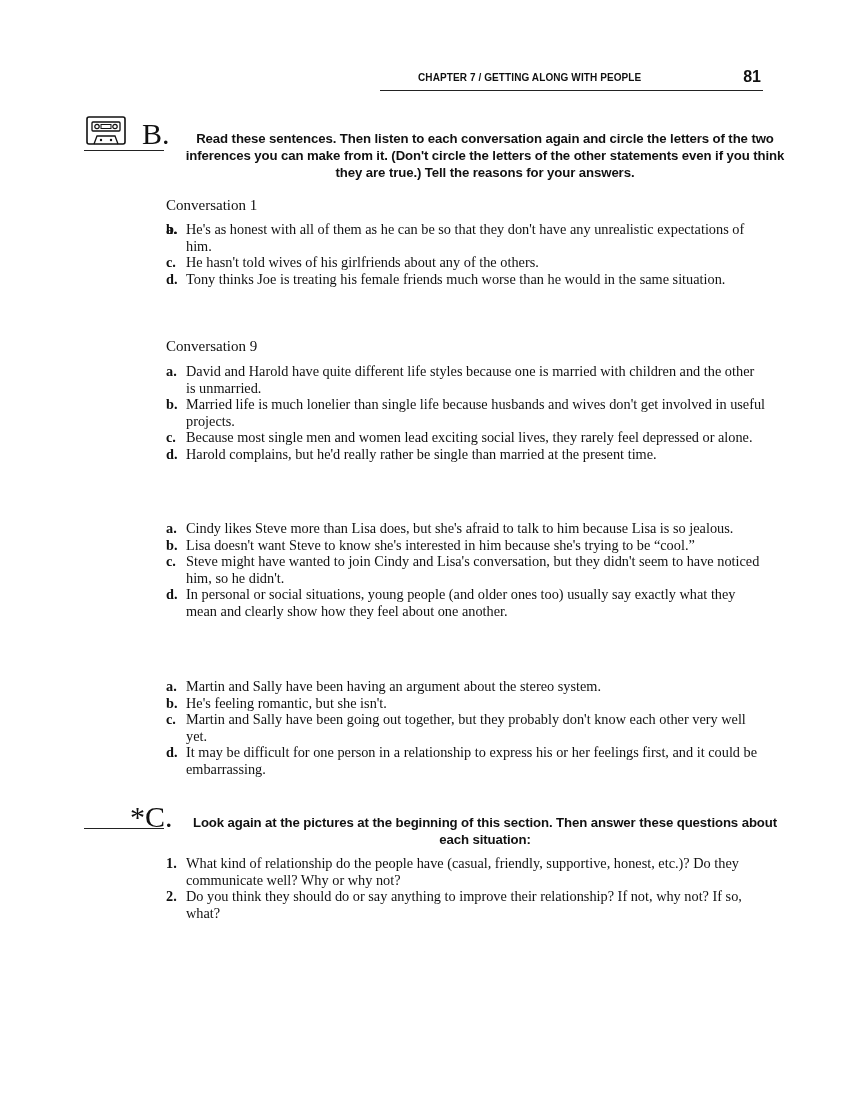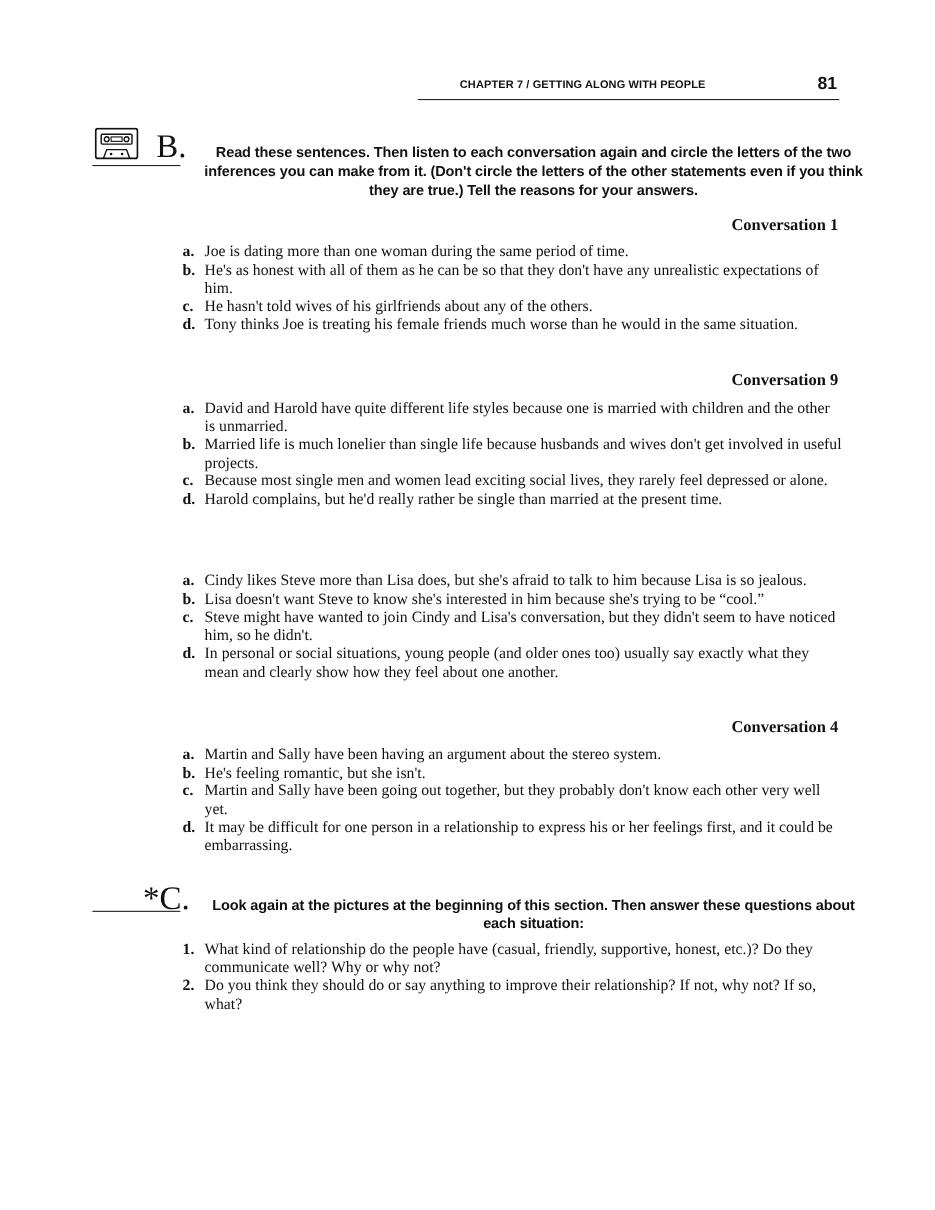--- a/index.html
+++ b/index.html
@@ -18,22 +18,22 @@
     .sec-marker { position: absolute; left: 0; width: 80px; height: 36px; border-bottom: 1.2px solid #222; }
     .sec-letter { position: absolute; font-family: "Liberation Serif", serif; font-size: 30px; line-height: 30px; }
     .instr {
       position: absolute; left: 101px; width: 600px;
       font-family: "Liberation Sans", sans-serif; font-weight: bold; font-size: 13.2px; line-height: 17px;
       letter-spacing: -0.1px;
       text-align: center;
     }
 
     .conv-title {
-      position: absolute; left: 166px; width: 596px; text-align: right;
-      font-family: "Liberation Serif", serif; font-weight: bold; font-size: 15px;
+      position: absolute; left: 166px; width: 596px; text-align: left;
+      font-family: "Liberation Serif", serif; font-weight: normal; font-size: 15px;
     }
     .items { position: absolute; left: 166px; width: 600px; margin: 0; padding: 0; list-style: none; }
     .item {
       position: relative; padding-left: 20px;
       font-family: "Liberation Serif", serif; font-size: 14.3px; line-height: 16.6px;
     }
     .item .lbl { position: absolute; left: 0; top: 0; font-weight: bold; }
 
     .cassette { position: absolute; left: 2px; top: 2px; }
   </style>
@@ -59,42 +59,41 @@
         <circle cx="15" cy="24" r="1.2" fill="#111"></circle>
         <circle cx="25" cy="24" r="1.2" fill="#111"></circle>
       </svg>
       <span class="sec-letter" style="left:58px; top:5px;">B.</span>
     </div>
     <div class="instr" style="top:16px;">Read these sentences. Then listen to each conversation again and circle the letters of the two inferences you can make from it. (Don't circle the letters of the other statements even if you think they are true.) Tell the reasons for your answers.</div>
   </div>
 
   <div class="conv-title" style="top:197px;">Conversation 1</div>
   <ul class="items" style="top:221px;">
-    <li class="item"><span class="lbl">a.</span><span>Joe is dating more than one woman during the same period of time.</span></li>
+    <li class="item"><span class="lbl">a.</span></li>
     <li class="item"><span class="lbl">b.</span><span>He's as honest with all of them as he can be so that they don't have any unrealistic expectations of him.</span></li>
     <li class="item"><span class="lbl">c.</span><span>He hasn't told wives of his girlfriends about any of the others.</span></li>
     <li class="item"><span class="lbl">d.</span><span>Tony thinks Joe is treating his female friends much worse than he would in the same situation.</span></li>
   </ul>
 
   <div class="conv-title" style="top:338px;">Conversation 9</div>
   <ul class="items" style="top:363px;">
     <li class="item"><span class="lbl">a.</span><span>David and Harold have quite different life styles because one is married with children and the other is unmarried.</span></li>
     <li class="item"><span class="lbl">b.</span><span>Married life is much lonelier than single life because husbands and wives don't get involved in useful projects.</span></li>
     <li class="item"><span class="lbl">c.</span><span>Because most single men and women lead exciting social lives, they rarely feel depressed or alone.</span></li>
     <li class="item"><span class="lbl">d.</span><span>Harold complains, but he'd really rather be single than married at the present time.</span></li>
   </ul>
 
   <ul class="items" style="top:520px;">
     <li class="item"><span class="lbl">a.</span><span>Cindy likes Steve more than Lisa does, but she's afraid to talk to him because Lisa is so jealous.</span></li>
     <li class="item"><span class="lbl">b.</span><span>Lisa doesn't want Steve to know she's interested in him because she's trying to be “cool.”</span></li>
     <li class="item"><span class="lbl">c.</span><span>Steve might have wanted to join Cindy and Lisa's conversation, but they didn't seem to have noticed him, so he didn't.</span></li>
     <li class="item"><span class="lbl">d.</span><span>In personal or social situations, young people (and older ones too) usually say exactly what they mean and clearly show how they feel about one another.</span></li>
   </ul>
 
-  <div class="conv-title" style="top:653px;">Conversation 4</div>
   <ul class="items" style="top:678px;">
     <li class="item"><span class="lbl">a.</span><span>Martin and Sally have been having an argument about the stereo system.</span></li>
     <li class="item"><span class="lbl">b.</span><span>He's feeling romantic, but she isn't.</span></li>
     <li class="item"><span class="lbl">c.</span><span>Martin and Sally have been going out together, but they probably don't know each other very well yet.</span></li>
     <li class="item"><span class="lbl">d.</span><span>It may be difficult for one person in a relationship to express his or her feelings first, and it could be embarrassing.</span></li>
   </ul>
 
   <div class="sec-head" style="top:804px;">
     <div class="sec-marker" style="top:0; height:24px;">
       <span class="sec-letter" style="left:46px; top:-2px;">*C.</span>

